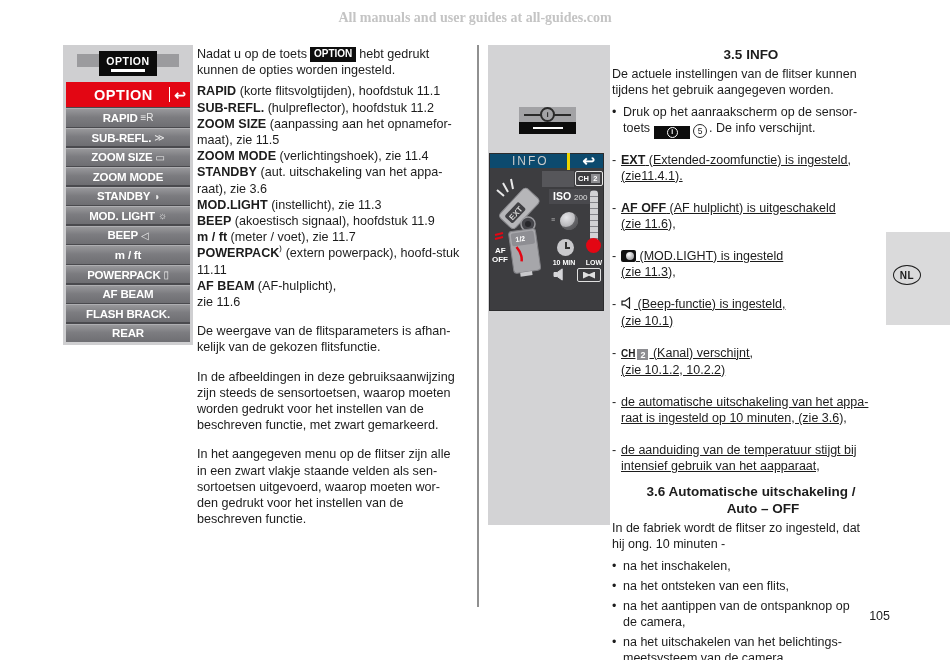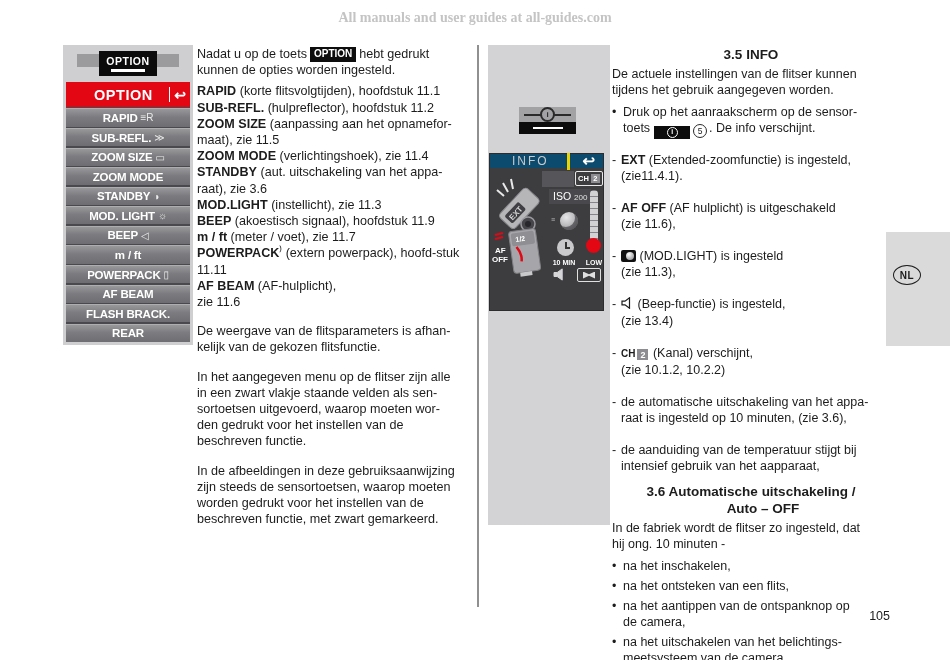--- a/index.html
+++ b/index.html
@@ -55,21 +55,21 @@
   .yellow-bar{width:3px;height:17px;background:#ecd400;margin-right:12px;}
   .disp-back{color:#fff;font-weight:bold;font-size:15px;margin-right:8px;}
   .disp-body{position:relative;height:125px;}
   .hl-rect{position:absolute;left:52px;top:3px;width:32px;height:16px;background:#56565a;}
   .ch-badge{position:absolute;left:85px;top:3px;height:13px;border:1px solid #e8e8e8;border-radius:2px;
             display:flex;align-items:center;gap:2px;padding:0 2px;}
   .ch-badge .chl{color:#fff;font-size:7.5px;font-weight:bold;}
   .ch-badge .chv{width:9px;height:9px;background:#8d8d91;color:#fff;font-size:7.5px;font-weight:bold;
                  display:flex;align-items:center;justify-content:center;}
   .iso{position:absolute;left:59px;top:21px;background:#49494d;padding:1px 4px 2px;display:flex;align-items:baseline;}
-  .iso .isol{color:#fff;font-weight:normal;font-size:10.5px;}
+  .iso .isol{color:#fff;font-weight:bold;font-size:10.5px;}
   .iso .isov{color:#e0e0e0;font-size:8px;margin-left:3px;}
   .flash-svg{position:absolute;left:1px;top:4px;}
   .ml-mark{position:absolute;left:61px;top:48px;color:#bbb;font-size:7px;}
   .ml-circle{position:absolute;left:70px;top:44px;width:18px;height:18px;border-radius:50%;
              background:radial-gradient(circle at 35% 30%,#e6e6e9 0%,#bdbdc0 45%,#76767a 100%);
              box-shadow:inset -3px -3px 0 rgba(38,38,42,.55);}
   .clock{position:absolute;left:67px;top:71px;width:17px;height:17px;border-radius:50%;background:#c9c9cc;}
   .clock::before{content:"";position:absolute;left:7.5px;top:3px;width:2px;height:6.5px;background:#333;}
   .clock::after{content:"";position:absolute;left:8px;top:8px;width:5px;height:2px;background:#333;}
   .ten-min{position:absolute;left:54px;top:91px;width:40px;text-align:center;color:#fff;font-size:7px;font-weight:bold;}
@@ -83,21 +83,21 @@
               border-radius:2px;display:flex;align-items:center;justify-content:center;}
   .frame-icon i{display:block;width:12px;height:7px;background:#e0e0e0;
                 clip-path:polygon(0 0,50% 40%,100% 0,100% 100%,50% 60%,0 100%);}
 
   
   .col-right{position:absolute;left:612px;top:46px;width:278px;font-size:12.5px;line-height:16px;}
   .s-title{font-size:13.5px;margin:0 0 3px;line-height:17px;text-align:center;}
   .col-right p{margin:0 0 6px;white-space:pre-line;}
   .bullet{position:relative;padding-left:11px;}
   .bullet::before{content:"\2022";position:absolute;left:0;top:0;}
-  .dash{position:relative;padding-left:9px;margin:16px 0 4px !important;}
+  .dash{position:relative;padding-left:9px;margin:16px 0 4px !important;text-decoration:underline;}
   .dash::before{content:"-";position:absolute;left:0;top:0;}
   .gap-top{margin-top:13px !important;}
   .key-badge{display:inline-flex;align-items:center;justify-content:center;background:#0d0d0d;
              width:36px;height:13px;vertical-align:-2px;margin:0 3px 0 4px;}
   .kb-circle{width:9px;height:9px;border:1px solid #fff;border-radius:50%;color:#fff;font-size:7px;
              font-weight:bold;display:flex;align-items:center;justify-content:center;}
   .circ5{display:inline-flex;width:12px;height:12px;border:1.2px solid #2a2a2a;border-radius:50%;
          font-size:8.5px;align-items:center;justify-content:center;vertical-align:-2px;margin-right:2px;}
   .ml-inline{display:inline-block;width:15px;height:12px;background:#111;border-radius:2px;
              position:relative;vertical-align:-2px;}
@@ -105,21 +105,21 @@
              background:radial-gradient(circle at 35% 30%,#ffffff,#808084);}
   .spk-inline{display:inline-block;vertical-align:-1px;}
   .ch-inline-label{font-weight:bold;font-size:10px;margin-right:2px;}
   .ch-inline-box{display:inline-flex;width:11px;height:11px;background:#8d8d91;color:#fff;font-size:9px;
                  font-weight:bold;align-items:center;justify-content:center;vertical-align:-1px;margin-right:1px;}
   .h36{margin-top:9px !important;}
   .h36-l2{margin-left:24px;}
   .b36{margin-bottom:4px !important;}
   .tail{margin-top:1px !important;}
 
-  .nl-tab{position:absolute;left:886px;top:232px;width:64px;height:114px;background:#dadadb;}
+  .nl-tab{position:absolute;left:886px;top:232px;width:64px;height:93px;background:#dadadb;}
   .nl-oval{position:absolute;left:7px;top:33px;width:26px;height:18px;border:1.5px solid #1c1c1c;
            border-radius:50%;display:flex;align-items:center;justify-content:center;
            font-size:10px;font-weight:bold;letter-spacing:.5px;}
   .page-num{position:absolute;left:612px;top:609px;width:278px;text-align:right;font-size:12.5px;}
 </style>
 </head>
 <body>
 
 <div class="watermark">All manuals and user guides at all-guides.com</div>
 
@@ -195,29 +195,29 @@
 raat), zie 3.6</span></p>
   <p class="opt"><b>MOD.LIGHT</b><span> (instellicht), zie 11.3</span></p>
   <p class="opt"><b>BEEP</b><span> (akoestisch signaal), hoofdstuk 11.9</span></p>
   <p class="opt"><b>m / ft</b><span> (meter / voet), zie 11.7</span></p>
   <p class="opt"><b>POWERPACK</b><span>⁾ (extern powerpack), hoofd-stuk
 11.11</span></p>
   <p class="opt"><b>AF BEAM</b><span> (AF-hulplicht),
 zie 11.6</span></p>
   <p class="para">De weergave van de flitsparameters is afhan-
 kelijk van de gekozen flitsfunctie.</p>
+  <p class="para">In de afbeeldingen in deze gebruiksaanwijzing
+zijn steeds de sensortoetsen, waarop moeten
+worden gedrukt voor het instellen van de
+beschreven functie, met zwart gemarkeerd.</p>
   <p class="para">In het aangegeven menu op de flitser zijn alle
 in een zwart vlakje staande velden als sen-
 sortoetsen uitgevoerd, waarop moeten wor-
 den gedrukt voor het instellen van de
 beschreven functie.</p>
-  <p class="para">In de afbeeldingen in deze gebruiksaanwijzing
-zijn steeds de sensortoetsen, waarop moeten
-worden gedrukt voor het instellen van de
-beschreven functie, met zwart gemarkeerd.</p>
 </div>
 
 <div class="divider"></div>
 
 <div class="info-panel">
   <div class="info-key">
     <div class="ik-top">
       <span class="ik-circle">i</span>
     </div>
     <div class="ik-bottom">
@@ -285,21 +285,21 @@
 
   <p class="dash gap-top"><b>EXT</b><span> (Extended-zoomfunctie) is ingesteld,
 (zie11.4.1).</span></p>
   <p class="dash"><b>AF OFF</b><span> (AF hulplicht) is uitgeschakeld
 (zie 11.6),</span></p>
   <p class="dash"><span class="ml-inline"></span><span> (MOD.LIGHT) is ingesteld
 (zie 11.3),</span></p>
   <p class="dash"><span class="spk-inline"><svg width="13" height="12" viewBox="0 0 13 12">
           <path d="M1 4.2 h3 l4.5 -3.4 v10.4 l-4.5 -3.4 h-3 z" fill="none" stroke="#1c1c1c" stroke-width="1.2"></path>
         </svg></span><span> (Beep-functie) is ingesteld,
-(zie 13.4)</span></p>
+(zie 10.1)</span></p>
   <p class="dash"><span class="ch-inline-label">CH</span><span class="ch-inline-box">2</span><span> (Kanal) verschijnt,
 (zie 10.1.2, 10.2.2)</span></p>
   <p class="dash"><span>de automatische uitschakeling van het appa-
 raat is ingesteld op 10 minuten, (zie 3.6),</span></p>
   <p class="dash"><span>de aanduiding van de temperatuur stijgt bij
 intensief gebruik van het aapparaat,</span></p>
 
   <h3 class="s-title h36"><span>3.6 Automatische uitschakeling /</span><br><span class="h36-l2">Auto – OFF</span></h3>
   <p>In de fabriek wordt de flitser zo ingesteld, dat
 hij ong. 10 minuten -</p>

